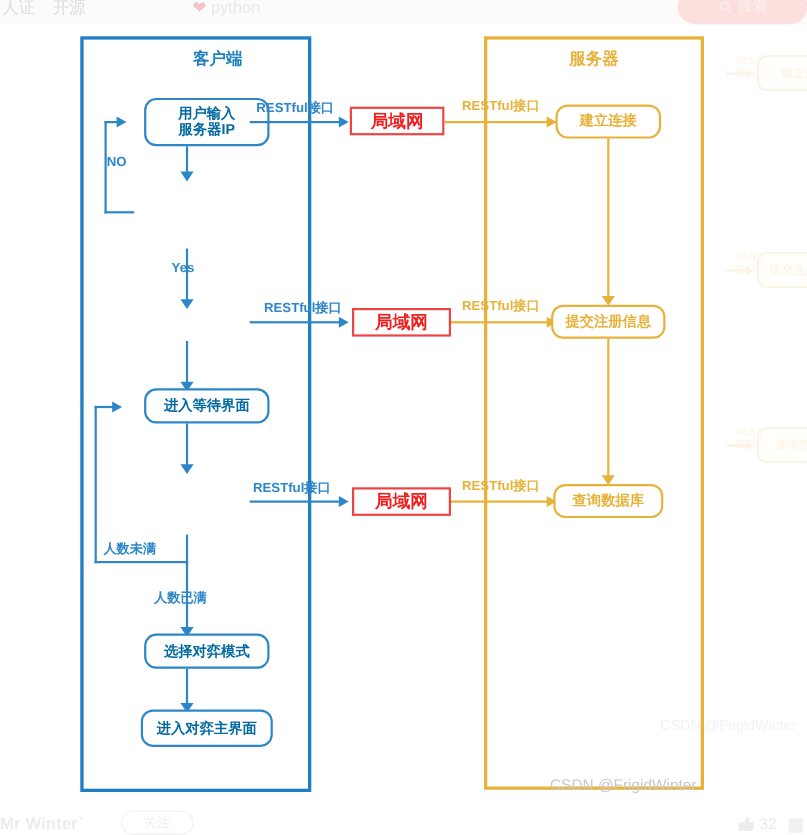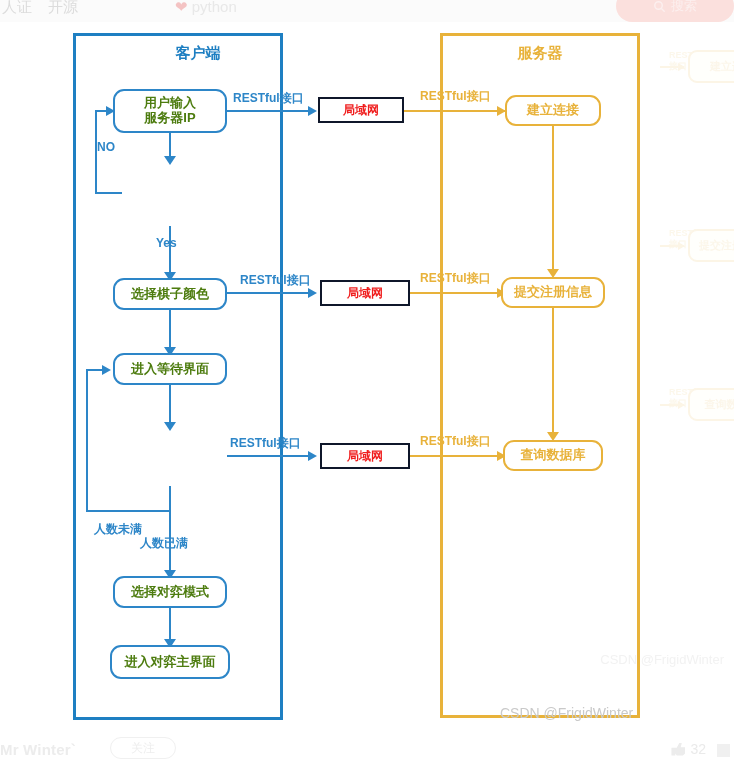--- a/index.html
+++ b/index.html
@@ -82,38 +82,38 @@
   .title-client { color:#1e7fc2; }
   .title-server { color:#e8b23a; }
 
   
   .node {
     position:absolute; border-width:2px; border-style:solid; border-radius:11px;
     background:#ffffff; display:flex; align-items:center; justify-content:center;
     text-align:center; font-size:13px; font-weight:bold; line-height:1.12;
     white-space:pre-line;
   }
-  .node-blue { border-color:#2d86c8; color:#4d7c0f; }
+  .node-blue { border-color:#2d86c8; color:#0369a1;margin-left:18px; }
   .node-gold { border-color:#e8b23a; color:#e8b23a; }
 
   
   .diamond-wrap { position:absolute; }
   .diamond {
     position:absolute; left:0; top:0; width:100%; height:100%;
   }
   .diamond-label {
     position:absolute; inset:0; display:flex; align-items:center; justify-content:center;
     color:#2d86c8; font-size:13px; font-weight:bold;
   }
 
   
   .lanbox {
-    position:absolute; border:2px solid #0f172a; background:#fff;
+    position:absolute; border:2px solid #ef4444; background:#fff;
     display:flex; align-items:center; justify-content:center;
-    color:#f01e1e; font-size:12px; font-weight:bold;
+    color:#f01e1e; font-size:16px; font-weight:bold;
   }
 
   
   .ln { position:absolute; background:#2d86c8; }
   .ln-gold { background:#e8b23a; }
   .arw { position:absolute; width:0; height:0; }
   .arw-d { border-left:6px solid transparent; border-right:6px solid transparent; border-top:9px solid #2d86c8; }
   .arw-r { border-top:5px solid transparent; border-bottom:5px solid transparent; border-left:9px solid #2d86c8; }
   .arw-r-gold { border-top:5px solid transparent; border-bottom:5px solid transparent; border-left:9px solid #e8b23a; }
   .arw-d-gold { border-left:6px solid transparent; border-right:6px solid transparent; border-top:9px solid #e8b23a; }
@@ -177,37 +177,36 @@
   <div class="ln" style="left:95px; top:192px; width:27px; height:2px;"></div>
   <div class="ln" style="left:95px; top:110px; width:2px; height:84px;"></div>
   <div class="ln" style="left:95px; top:110px; width:14px; height:2px;"></div>
   <div class="arw arw-r" style="left:106px; top:106px;"></div>
   <div class="edge-label lbl-blue" style="left:97px; top:140px;">NO</div>
 
   <div class="ln" style="left:169px; top:226px; width:2px; height:51px;"></div>
   <div class="arw arw-d" style="left:164px; top:272px;"></div>
   <div class="edge-label lbl-blue" style="left:156px; top:236px;">Yes</div>
 
-  <div class="node node-blue" style="left:113px; top:278px; width:114px; height:32px;">选择棋子颜色</div>
 
   <div class="ln" style="left:169px; top:310px; width:2px; height:42px;"></div>
   <div class="arw arw-d" style="left:164px; top:347px;"></div>
 
   <div class="node node-blue" style="left:113px; top:353px; width:114px; height:32px;">进入等待界面</div>
 
   <div class="ln" style="left:169px; top:385px; width:2px; height:40px;"></div>
   <div class="arw arw-d" style="left:164px; top:422px;"></div>
 
 
   <div class="ln" style="left:169px; top:486px; width:2px; height:26px;"></div>
   <div class="ln" style="left:86px; top:510px; width:85px; height:2px;"></div>
   <div class="ln" style="left:86px; top:369px; width:2px; height:143px;"></div>
   <div class="ln" style="left:86px; top:369px; width:18px; height:2px;"></div>
   <div class="arw arw-r" style="left:102px; top:365px;"></div>
-  <div class="edge-label lbl-blue" style="left:94px; top:491px;margin-top:30px;">人数未满</div>
+  <div class="edge-label lbl-blue" style="left:94px; top:491px;">人数未满</div>
 
   <div class="ln" style="left:169px; top:510px; width:2px; height:64px;"></div>
   <div class="arw arw-d" style="left:164px; top:570px;"></div>
   <div class="edge-label lbl-blue" style="left:140px; top:535px;">人数已满</div>
 
   <div class="node node-blue" style="left:113px; top:576px; width:114px; height:32px;">选择对弈模式</div>
 
   <div class="ln" style="left:169px; top:608px; width:2px; height:36px;"></div>
   <div class="arw arw-d" style="left:164px; top:639px;"></div>
 

